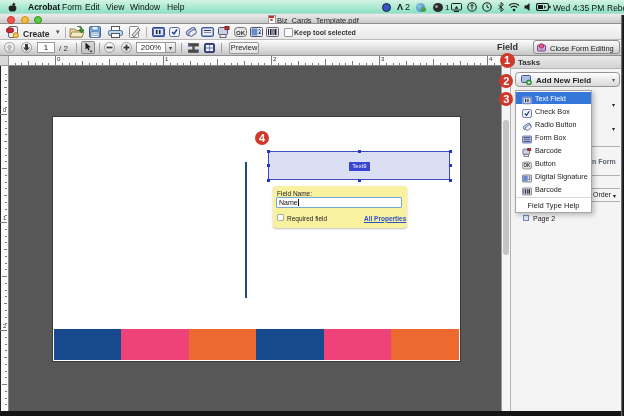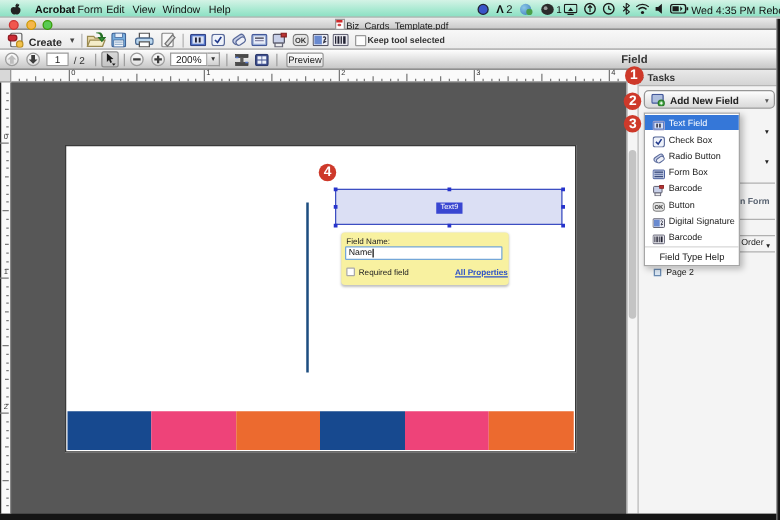--- a/index.html
+++ b/index.html
@@ -219,20 +219,27 @@
     <svg class="abs" style="left:204px;top:3px;" width="11" height="10" viewBox="0 0 11 10">
       <rect x="0.5" y="0.5" width="10" height="9" rx="1.5" fill="#3f4f8e" stroke="#2c3a6e"></rect>
       <rect x="2" y="2" width="3.2" height="2.6" fill="#eef2fa"></rect>
       <rect x="5.8" y="2" width="3.2" height="2.6" fill="#eef2fa"></rect>
       <rect x="2" y="5.4" width="3.2" height="2.6" fill="#eef2fa"></rect>
       <rect x="5.8" y="5.4" width="3.2" height="2.6" fill="#eef2fa"></rect>
     </svg>
     <div class="sep2" style="left:221px;"></div>
     <div class="abs" style="left:229px;top:1.5px;width:30px;height:12px;background:linear-gradient(#fdfdfd,#dfdfdf);border:1px solid #999;border-radius:2px;box-sizing:border-box;font-size:7.5px;color:#222;text-align:center;line-height:10px;">Preview</div>
     <div class="abs" style="left:497px;top:2px;font-size:9px;font-weight:bold;color:#333;">Field</div>
+    <div class="abs" style="left:533px;top:0;width:87px;height:14px;background:linear-gradient(#fbfbfb,#d2d2d2);border:1px solid #8d8d8d;border-radius:3px;box-sizing:border-box;">
+      <svg class="abs" style="left:3px;top:2px;" width="9" height="9" viewBox="0 0 9 9">
+        <rect x="0.5" y="2" width="8" height="6" rx="1" fill="#c8a8d8" stroke="#7a4a8a"></rect>
+        <circle cx="4.5" cy="3" r="2.2" fill="#e85a8a" stroke="#a0306a"></circle>
+      </svg>
+      <div class="abs" style="left:16px;top:3px;font-size:7.5px;color:#222;">Close Form Editing</div>
+    </div>
   </div>
 
   <div class="abs" style="left:0;top:56px;width:9px;height:10px;background:#d8d8d8;border-right:1px solid #999;border-bottom:1px solid #999;box-sizing:border-box;"></div>
 
   <div class="abs" id="hruler" style="left:9px;top:56px;width:492px;height:10px;background:#fafafa;border-bottom:1px solid #888;box-sizing:border-box;">
       <div class="tick" style="left: 5.5px; bottom: 0px; height: 2.5px;"></div>
       <div class="tick" style="left: 12.25px; bottom: 0px; height: 2.5px;"></div>
       <div class="tick" style="left: 19px; bottom: 0px; height: 4px;"></div>
       <div class="tick" style="left: 25.75px; bottom: 0px; height: 2.5px;"></div>
       <div class="tick" style="left: 32.5px; bottom: 0px; height: 2.5px;"></div>

